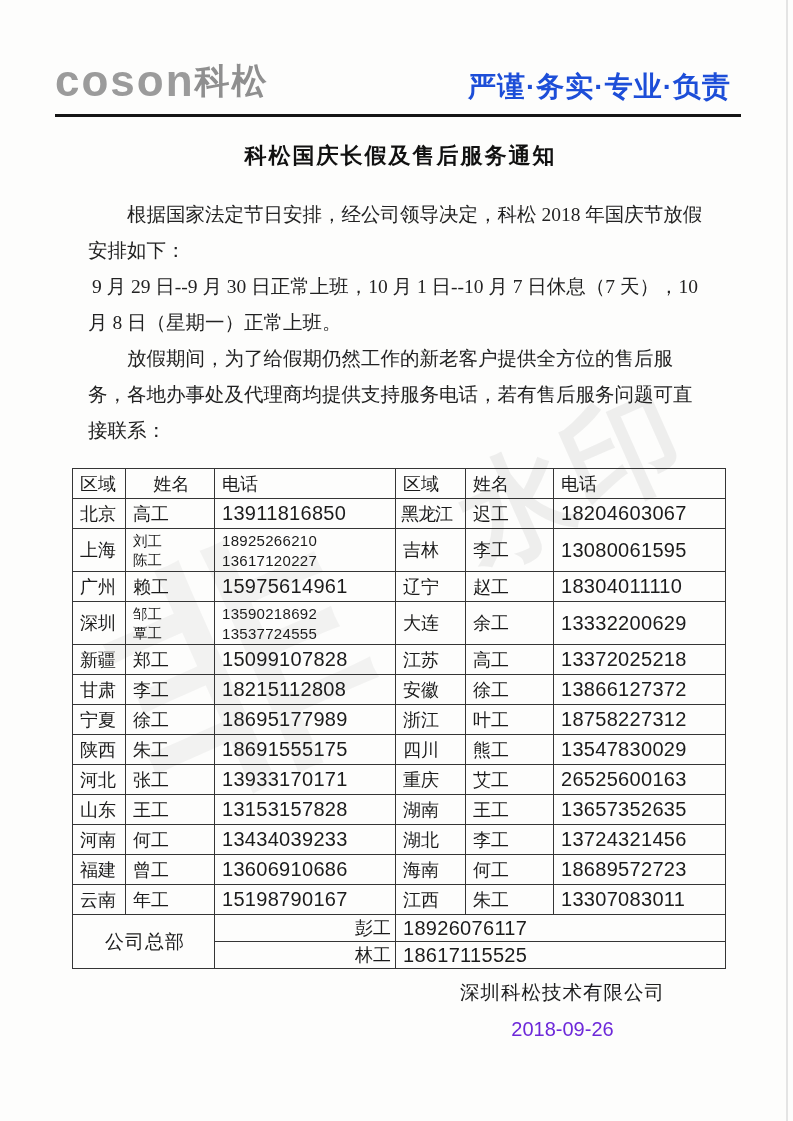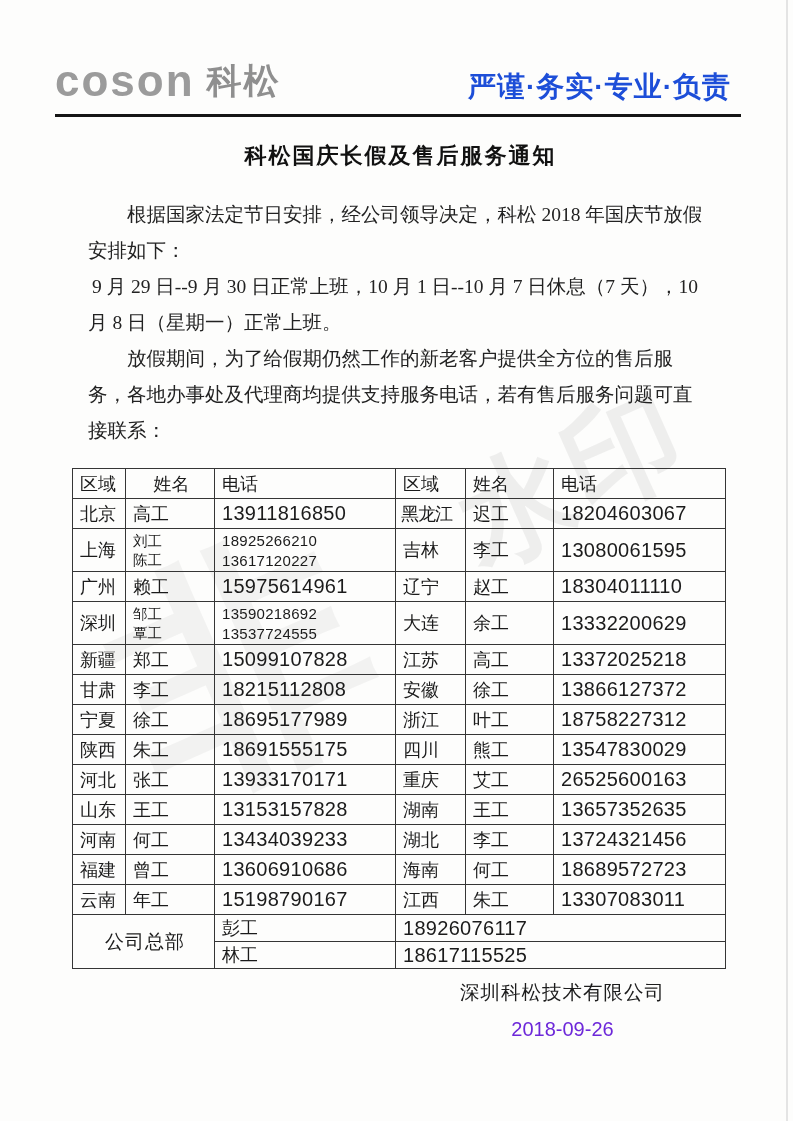--- a/index.html
+++ b/index.html
@@ -25,21 +25,21 @@
   .content { position:relative; z-index:1; }
   
   .logo { position:absolute; left:55px; top:58px; white-space:nowrap; }
   .logo-en {
     font-family:"Liberation Sans","DejaVu Sans",sans-serif; font-weight:bold;
     font-size:44px; letter-spacing:2px; color:#9b9b9b; text-transform:lowercase;
     line-height:1;
   }
   .logo-cn {
     font-family:"Liberation Sans",sans-serif; font-weight:bold;
-    font-size:35px; color:#8f8f8f; margin-left:12px; vertical-align:3px;
+    font-size:35px; color:#8f8f8f; margin-left:0; vertical-align:3px;
     letter-spacing:2px;
     text-align:right;
   }
   .slogan {
     position:absolute; right:62px; top:68px;
     font-family:"Liberation Sans",sans-serif; font-weight:bold;
     font-size:28px; color:#1d4ed8; letter-spacing:1px; white-space:nowrap;
   }
   .hrule { position:absolute; left:55px; right:52px; top:114px; height:3px; background:#151515; }
   .doc-title {
@@ -68,21 +68,21 @@
   .contacts tr.hq { height:26px; }
   .contacts th.center { text-align:center; }
   .contacts td.phone {
     font-family:"Liberation Sans","DejaVu Sans",sans-serif;
     font-size:20px; letter-spacing:.3px;
   }
   .contacts td.stack { white-space:pre-line; font-size:14.5px; line-height:1.3; padding-top:2px;margin-top:11px; }
   .contacts td.stack.phone { font-size:15px; }
   .contacts td.region3 { padding-left:5px; letter-spacing:-1px; }
   .contacts td.hq-label { text-align:center; font-size:19px; letter-spacing:1px; }
-  .contacts td.hq-name { text-align:left;margin-top:25px; }
+  .contacts td.hq-name { text-align:right;margin-top:25px; }
   
   .closing { position:absolute; left:420px; top:979px; width:285px; text-align:center; }
   .company { font-size:19.5px; letter-spacing:1px; color:#1c1c1c; }
   .doc-date {
     font-family:"Liberation Sans",sans-serif; font-size:20px; color:#6d28d9; margin-top:12px;
   }
 </style>
 </head>
 <body>
 

